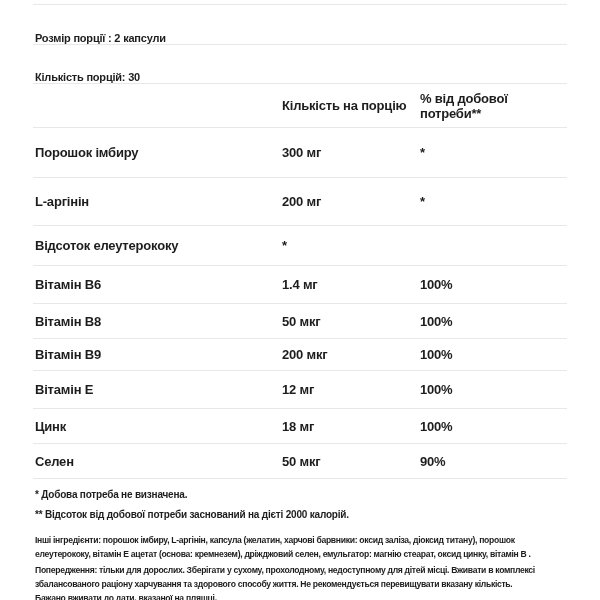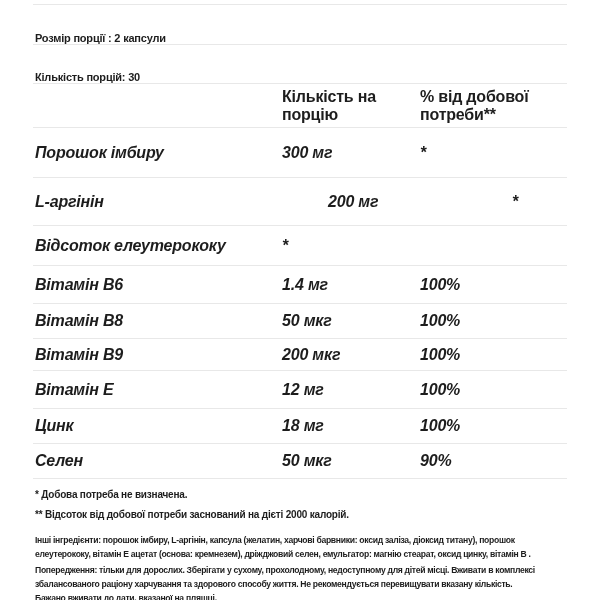--- a/index.html
+++ b/index.html
@@ -23,25 +23,25 @@
   .row-a { height: 40px; }
   .row-b { height: 39px; }
 
   .facts-table { border-top: 1px solid #e8e8e8; }
   .t-header, .t-row {
     display: grid;
     grid-template-columns: 247px 138px 1fr;
     align-items: center;
   }
   .t-header { height: 44px; border-bottom: 1px solid #e8e8e8; }
-  .t-row { border-bottom: 1px solid #e8e8e8; font-style: italic; }
-  .cell { font-size: 16px; letter-spacing: -0.2px; padding-left: 2px; }
+  .t-row { border-bottom: 1px solid #e8e8e8; }
+  .cell { font-size: 13px; letter-spacing: -0.2px; padding-left: 2px; }
 
   .facts-table > div:nth-child(2)  { height: 50px; }
-  .facts-table > div:nth-child(3)  { height: 48px; gap: 46px; }
+  .facts-table > div:nth-child(3)  { height: 48px; }
   .facts-table > div:nth-child(4)  { height: 40px; }
   .facts-table > div:nth-child(5)  { height: 38px; }
   .facts-table > div:nth-child(6)  { height: 35px; }
   .facts-table > div:nth-child(7)  { height: 32px; }
   .facts-table > div:nth-child(8)  { height: 38px; }
   .facts-table > div:nth-child(9)  { height: 35px; }
   .facts-table > div:nth-child(10) { height: 35px; }
 
   .footnotes { margin-top: 10px; padding-left: 2px; }
   .footnote {

